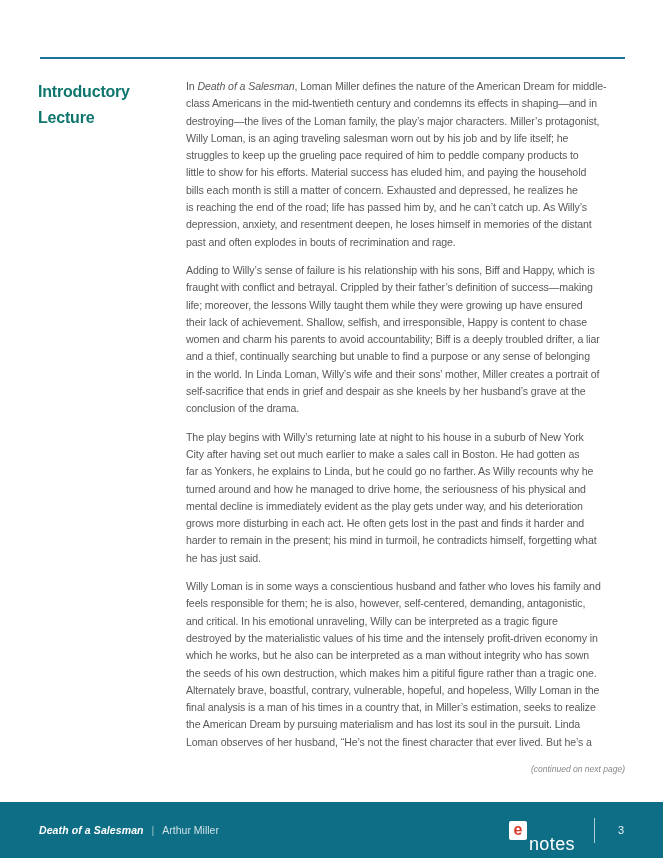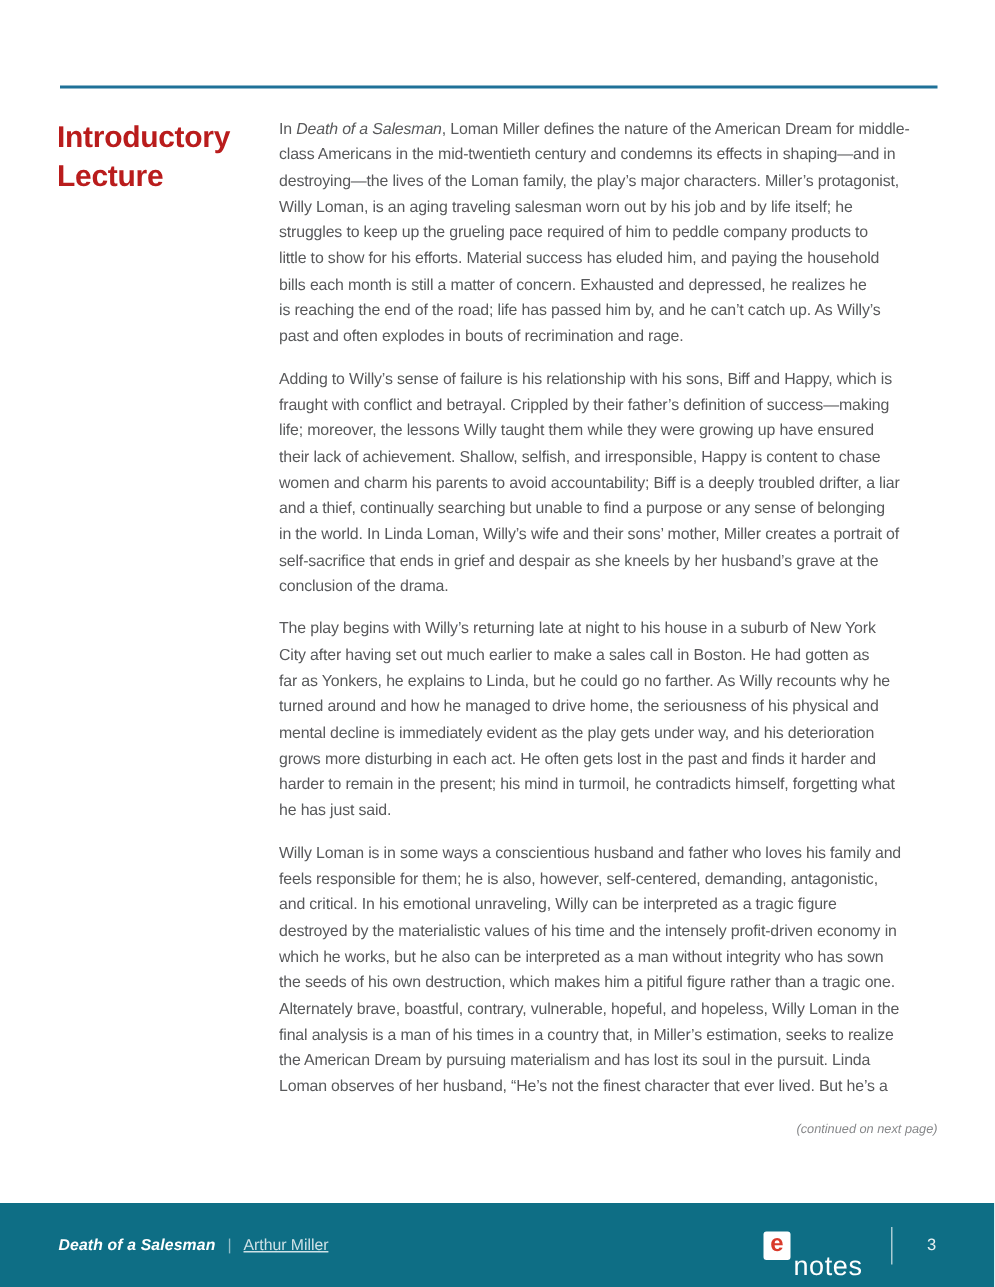--- a/index.html
+++ b/index.html
@@ -17,24 +17,24 @@
     top: 57px;
     width: 585px;
     height: 2px;
     background: #1f7198;
   }
   .sidebar-heading {
     position: absolute;
     left: 38px;
     top: 79px;
     width: 140px;
-    font-size: 20px;
+    font-size: 16px;
     line-height: 26px;
     font-weight: bold;
-    color: #b91c1c;
+    color: #0f766e;
     letter-spacing: -0.2px;
   }
   .sidebar-heading span { display: block; }
   .lecture-text {
     position: absolute;
     left: 186px;
     top: 80px;
     width: 444px;
   }
   .para { margin: 0 0 11px 0; }
@@ -76,21 +76,21 @@
   .footer-book {
     font-weight: bold;
     font-style: italic;
     letter-spacing: 0.1px;
   }
   .footer-sep {
     margin: 0 8px;
     color: rgba(255,255,255,0.55);
     font-weight: 300;
   }
-  .footer-author { color: rgba(255,255,255,0.8); text-decoration: underline; }
+  .footer-author { color: rgba(255,255,255,0.8); }
   .footer-right { display: flex; align-items: center; }
   .logo { display: flex; align-items: center; }
   .logo-e-box {
     width: 18px;
     height: 19px;
     background: #ffffff;
     border-radius: 2px;
     display: flex;
     align-items: center;
     justify-content: center;
@@ -138,20 +138,21 @@
   <div class="lecture-text">
       <div class="para">
         <div class="line"><span>In </span><em>Death of a Salesman</em><span>, Loman Miller defines the nature of the American Dream for middle-</span></div>
         <div class="line"><span>class Americans in the mid-twentieth century and condemns its effects in shaping—and in</span></div>
         <div class="line"><span>destroying—the lives of the Loman family, the play’s major characters. Miller’s protagonist,</span></div>
         <div class="line"><span>Willy Loman, is an aging traveling salesman worn out by his job and by life itself; he</span></div>
         <div class="line"><span>struggles to keep up the grueling pace required of him to peddle company products to</span></div>
         <div class="line"><span>little to show for his efforts. Material success has eluded him, and paying the household</span></div>
         <div class="line"><span>bills each month is still a matter of concern. Exhausted and depressed, he realizes he</span></div>
         <div class="line"><span>is reaching the end of the road; life has passed him by, and he can’t catch up. As Willy’s</span></div>
+        <div class="line"><span>depression, anxiety, and resentment deepen, he loses himself in memories of the distant</span></div>
         <div class="line"><span>past and often explodes in bouts of recrimination and rage.</span></div>
       </div>
       <div class="para">
         <div class="line"><span>Adding to Willy’s sense of failure is his relationship with his sons, Biff and Happy, which is</span></div>
         <div class="line"><span>fraught with conflict and betrayal. Crippled by their father’s definition of success—making</span></div>
         <div class="line"><span>life; moreover, the lessons Willy taught them while they were growing up have ensured</span></div>
         <div class="line"><span>their lack of achievement. Shallow, selfish, and irresponsible, Happy is content to chase</span></div>
         <div class="line"><span>women and charm his parents to avoid accountability; Biff is a deeply troubled drifter, a liar</span></div>
         <div class="line"><span>and a thief, continually searching but unable to find a purpose or any sense of belonging</span></div>
         <div class="line"><span>in the world. In Linda Loman, Willy’s wife and their sons’ mother, Miller creates a portrait of</span></div>

